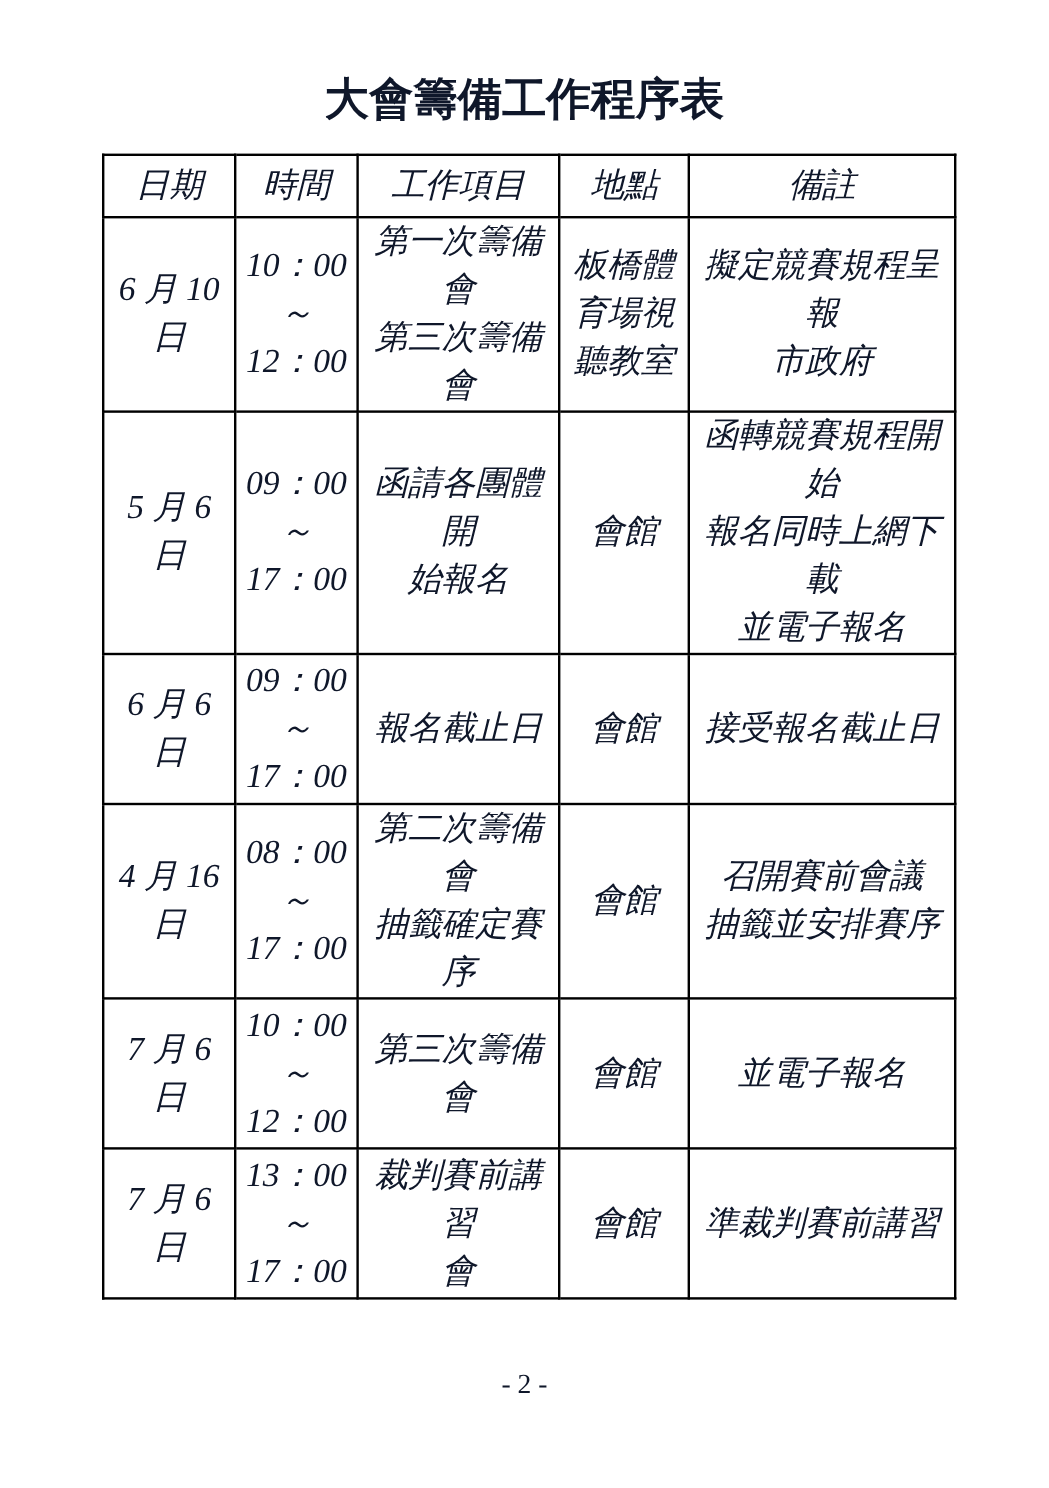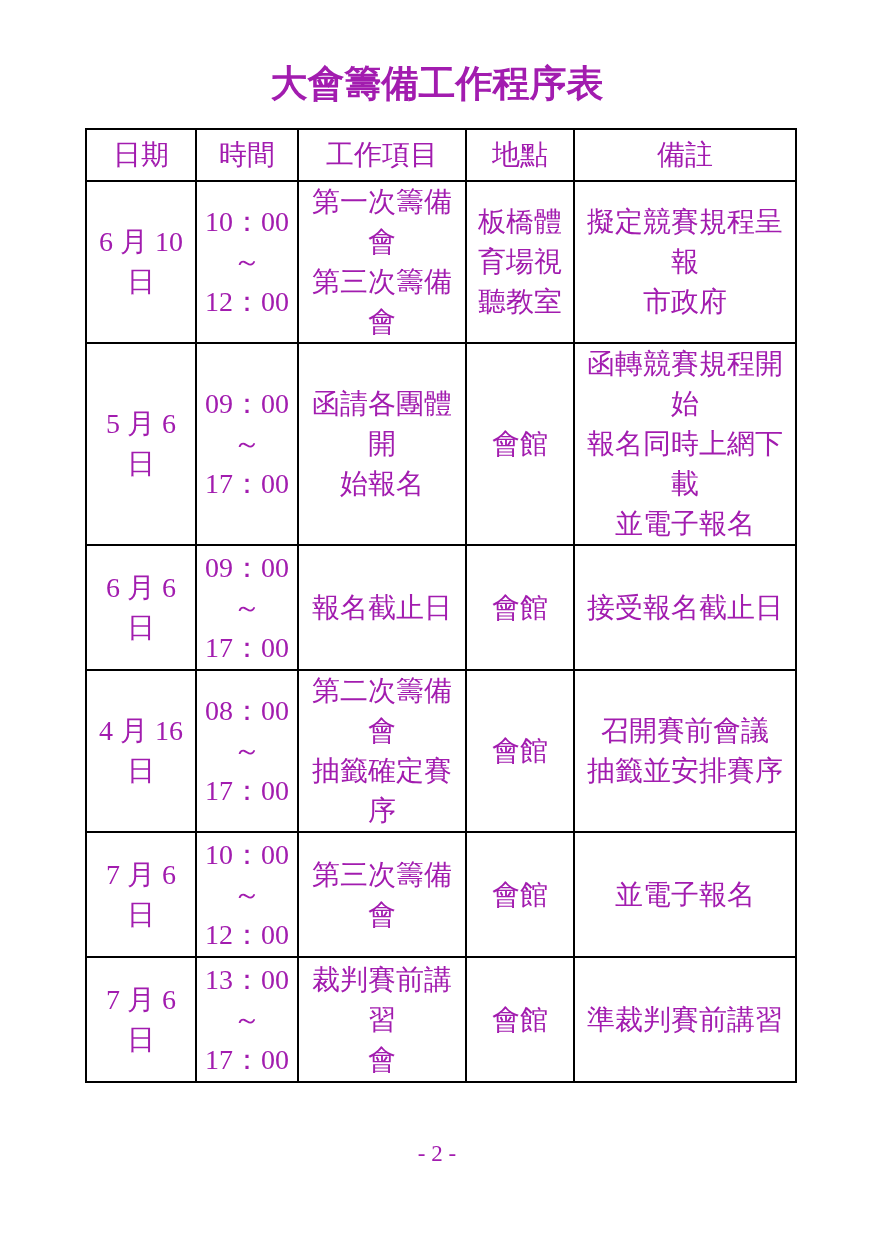--- a/index.html
+++ b/index.html
@@ -6,41 +6,42 @@
     margin: 0;
     padding: 0;
     background: #ffffff;
   }
   .page {
     position: relative;
     width: 874px;
     height: 1240px;
     background: #ffffff;
     font-family: "Liberation Serif", "DejaVu Serif", serif;
-    color: #a21caf;
+    color: #0f172a;
     overflow: hidden;
   }
   .doc-title {
     position: absolute;
     top: 62px;
     left: 0;
     width: 874px;
     text-align: center;
     font-size: 37px;
     font-weight: bold;
     line-height: 1.2;
     white-space: nowrap;
   }
   table.schedule {
     position: absolute;
     left: 85px;
     top: 128px;
     width: 710px;
     border-collapse: collapse;
     table-layout: fixed;
+    font-style: italic;
   }
   table.schedule th,
   table.schedule td {
     border: 2px solid #000000;
     padding: 0 4px;
     text-align: center;
     vertical-align: middle;
     font-size: 28px;
     font-weight: normal;
     line-height: 1.43;

